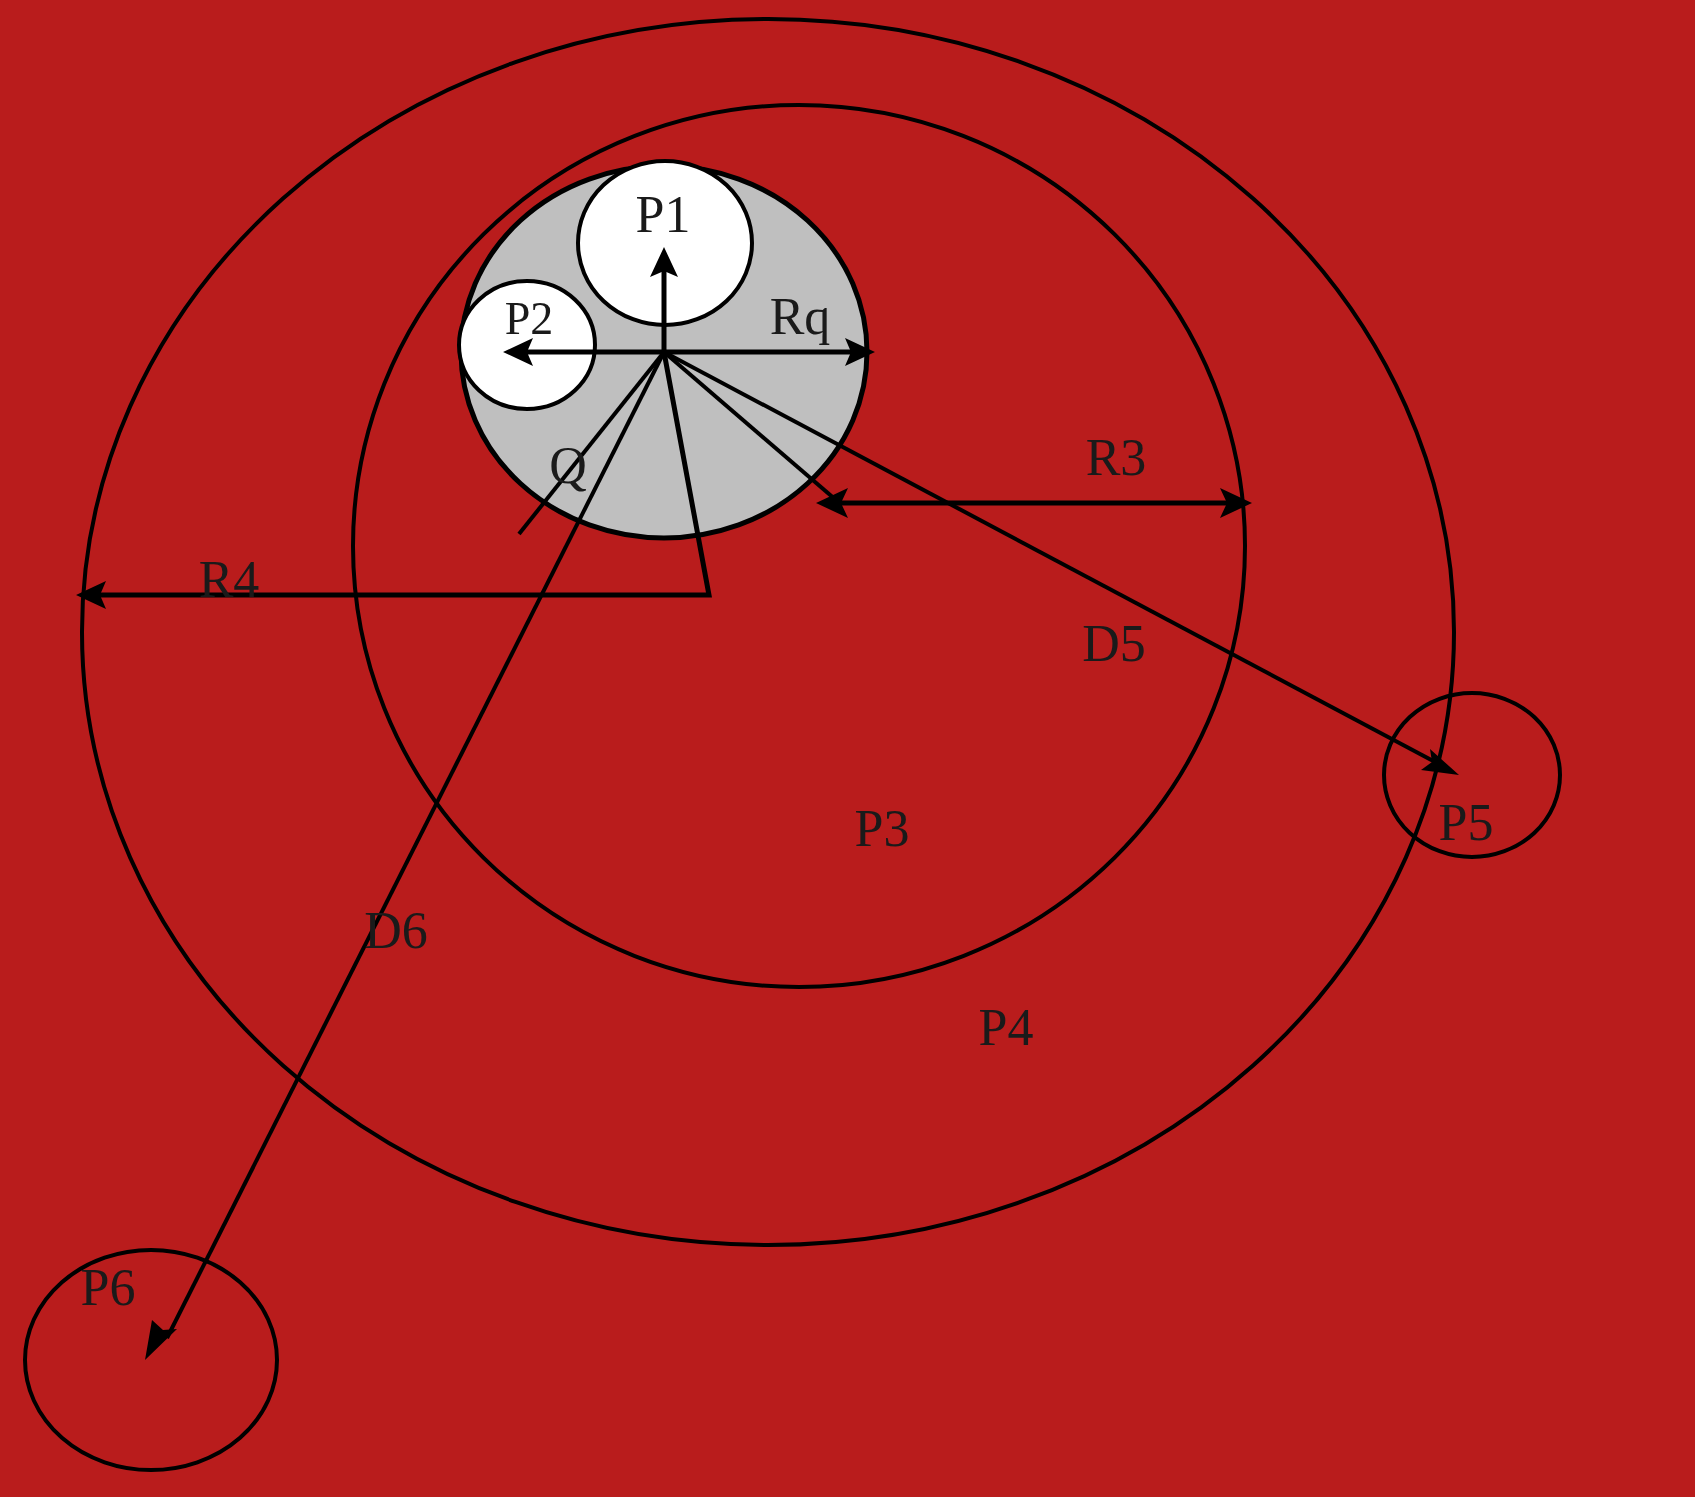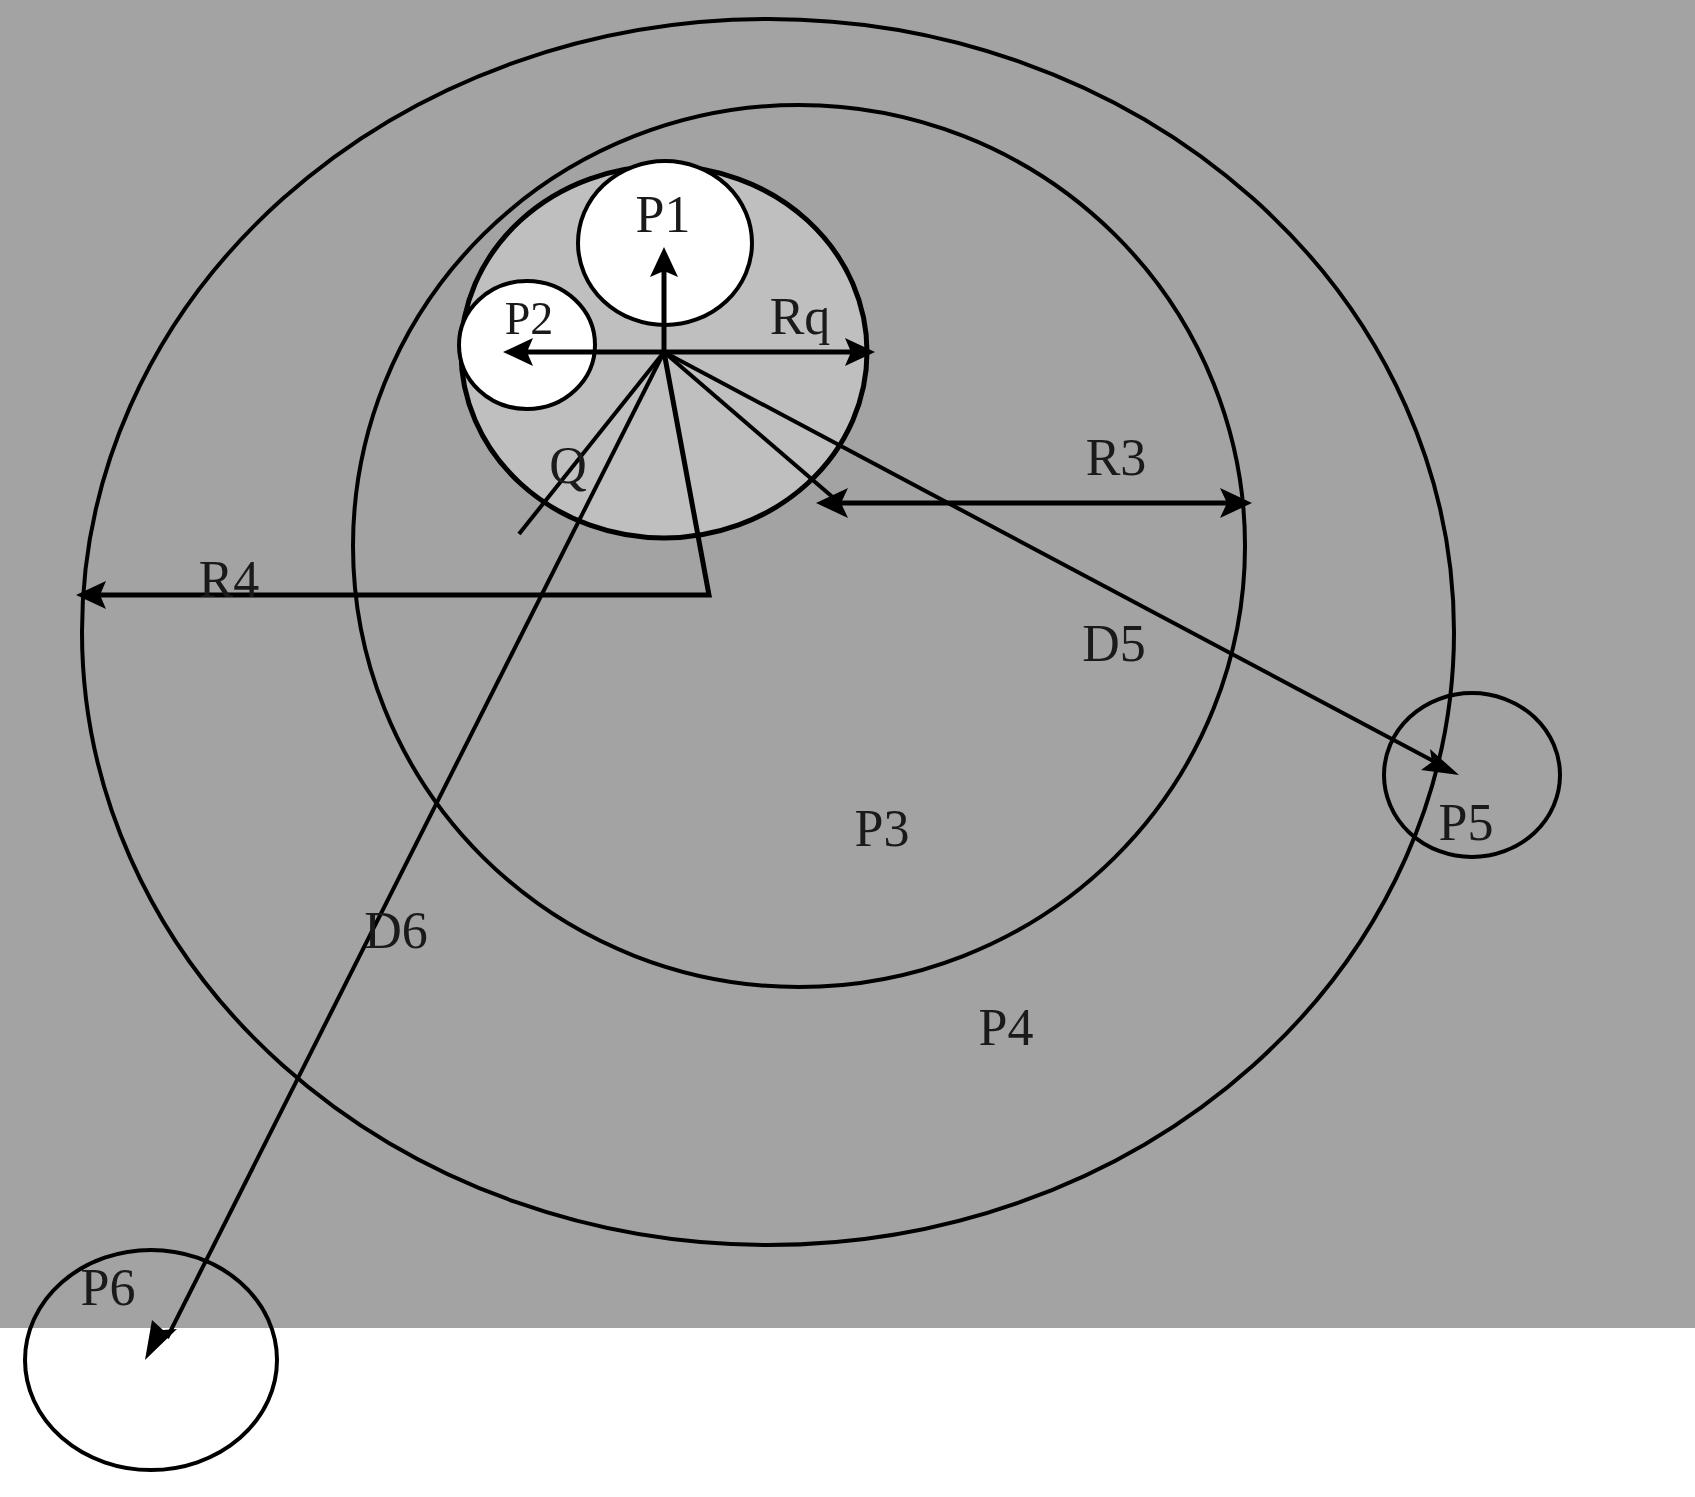--- a/index.html
+++ b/index.html
@@ -9,22 +9,22 @@
   }
   body {
     width: 1695px;
     height: 1497px;
     font-family: "Liberation Serif", serif;
     overflow: hidden;
   }
   #diagram-root {
     position: relative;
     width: 1695px;
-    height: 1328px;
-    background: #a3a3a3;
+    height: 1497px;
+    background: #b91c1c;
   }
   svg#figure {
     display: block;
     width: 1695px;
     height: 1497px;
   }
   .stroke-curve {
     fill: none;
     stroke: #000000;
     stroke-width: 4;

